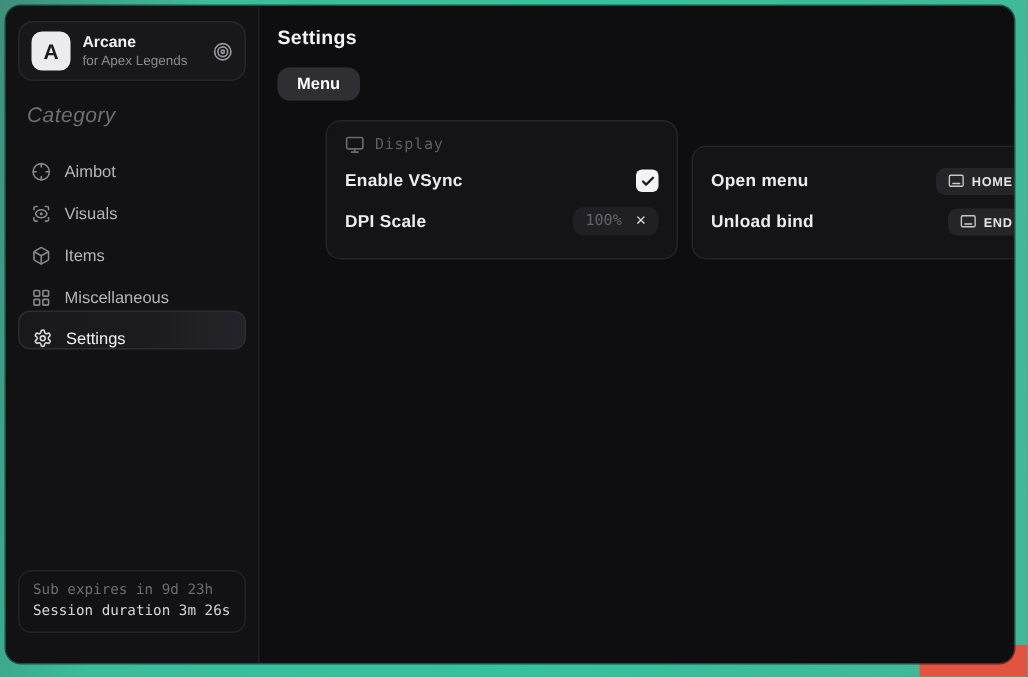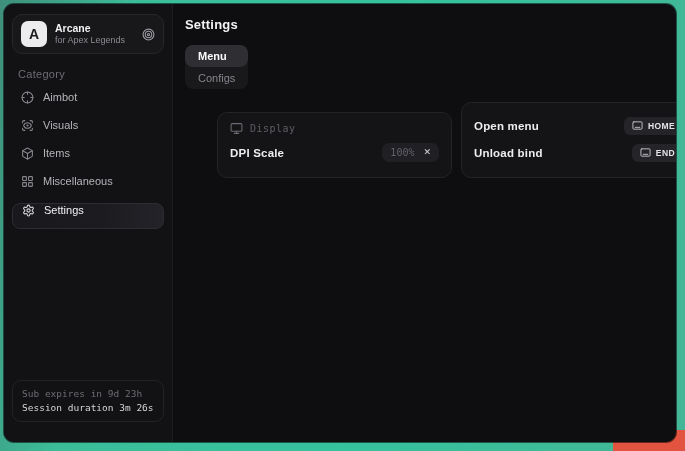--- a/index.html
+++ b/index.html
@@ -38,26 +38,27 @@
     width:26px; height:26px; border-radius:7px; background:#ececef;
     color:#1b1b1e; font-weight:700; font-size:14px;
     display:flex; align-items:center; justify-content:center; flex:0 0 26px;
   }
   .user-meta { flex:1; min-width:0; line-height:1.25; }
   .user-title { font-size:10.5px; font-weight:700; color:#f2f2f4; }
   .user-sub { font-size:9px; color:#8a8a91; }
   .hdr-icon { color:#9a9aa1; display:flex; }
 
   .category {
-    font-size:11px; color:#6d6d74; letter-spacing:.3px;
+    font-size:14px; color:#6d6d74; letter-spacing:.3px;
     margin:2px 8px 10px 8px;
+    font-style:italic;
   }
   .nav-item {
     height:26px; margin:1px 2px; border-radius:8px;
-    display:flex; align-items:flex-start; gap:9px; padding:0 9px;
+    display:flex; align-items:flex-end; gap:9px; padding:0 9px;
     font-size:11px; color:#b4b4ba; cursor:default;
   }
   .nav-item .nv-icon { color:#86868d; display:flex; }
   .nav-item.active {
     background:linear-gradient(90deg,#19191d 0%,#1c1c20 60%,#232329 100%);
     border:1px solid #2c2c32; color:#f2f2f4;
   }
   .nav-item.active .nv-icon { color:#d7d7dc; }
   .sb-spacer { flex:1; }
   .footer-card {
@@ -204,34 +205,41 @@
     </div>
 
   </div>
 
   <div class="main">
 
     <div class="page-title">Settings</div>
 
     <div class="tabs">
       <div class="tab active">Menu</div>
-      <div class="tab">Configs</div>
     </div>
 
     <div class="cards">
 
       <div class="card">
         <div class="card-hd">
           <span class="ch-icon">
             <svg width="13" height="13" viewBox="0 0 24 24" fill="none" stroke="currentColor" stroke-width="2" stroke-linecap="round" stroke-linejoin="round">
               <rect x="2" y="3" width="20" height="14" rx="2"></rect>
                 <path d="M8 21h8M12 17v4"></path>
             </svg>
           </span>
           <span>Display</span>
+        </div>
+        <div class="row">
+          <span class="row-label">Enable VSync</span>
+          <span class="checkbox">
+            <svg width="10" height="10" viewBox="0 0 24 24" fill="none" stroke="#1a1a1d" stroke-width="3.5" stroke-linecap="round" stroke-linejoin="round">
+              <path d="M20 6 9 17l-5-5"></path>
+            </svg>
+          </span>
         </div>
         <div class="row">
           <span class="row-label">DPI Scale</span>
           <span class="dpi-box">
             <span class="dpi-value">100%</span>
             <span class="dpi-clear">✕</span>
           </span>
         </div>
       </div>
 

